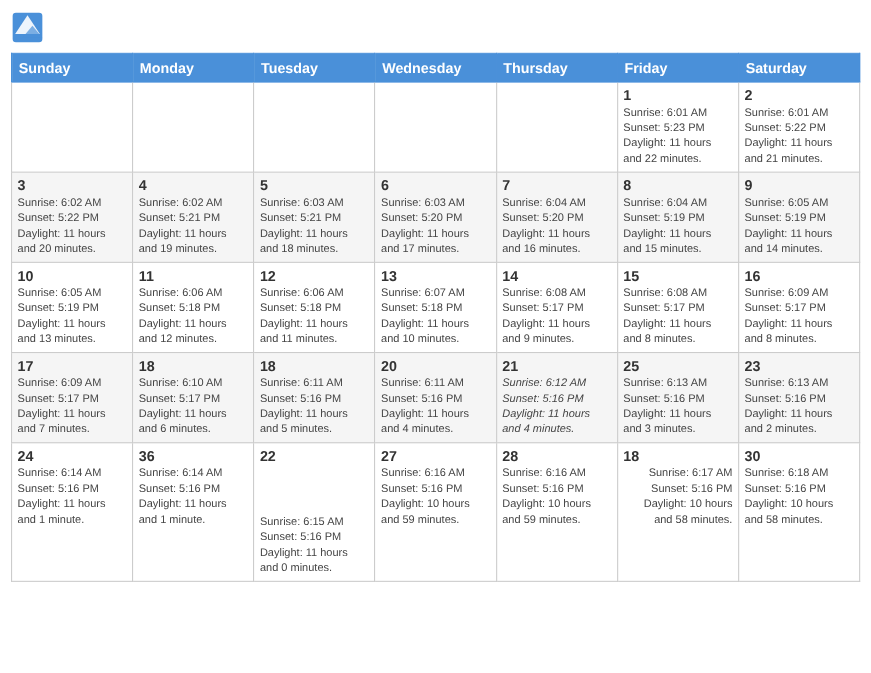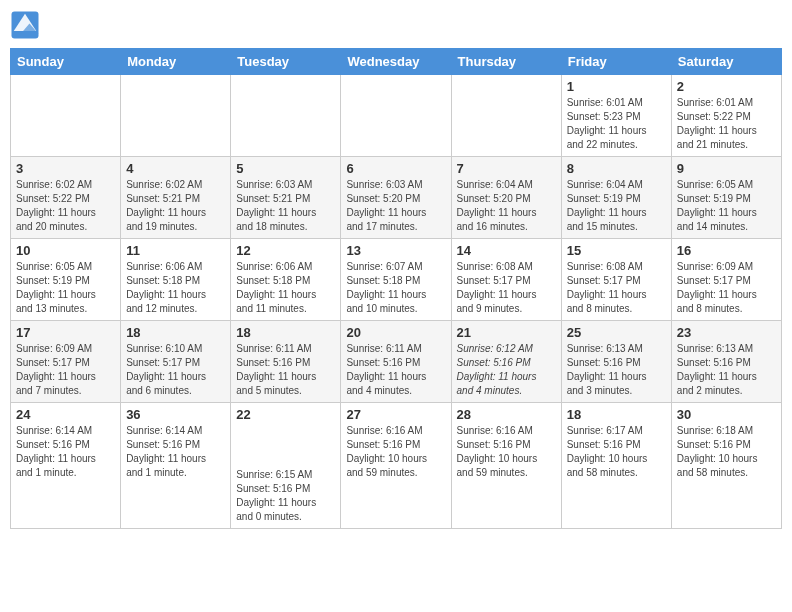--- a/index.html
+++ b/index.html
@@ -263,21 +263,21 @@
         </td>
         <td>
           <div class="day-num">28</div>
           <div class="day-info" style="white-space: pre-line;">Sunrise: 6:16 AM
 Sunset: 5:16 PM
 Daylight: 10 hours
 and 59 minutes.</div>
         </td>
         <td>
           <div class="day-num">18</div>
-          <div class="day-info" style="white-space: pre-line;">Sunrise: 6:17 AM
+          <div class="day-info" style="white-space: pre-line; text-align: right;">Sunrise: 6:17 AM
 Sunset: 5:16 PM
 Daylight: 10 hours
 and 58 minutes.</div>
         </td>
         <td>
           <div class="day-num">30</div>
           <div class="day-info" style="white-space: pre-line;">Sunrise: 6:18 AM
 Sunset: 5:16 PM
 Daylight: 10 hours
 and 58 minutes.</div>

